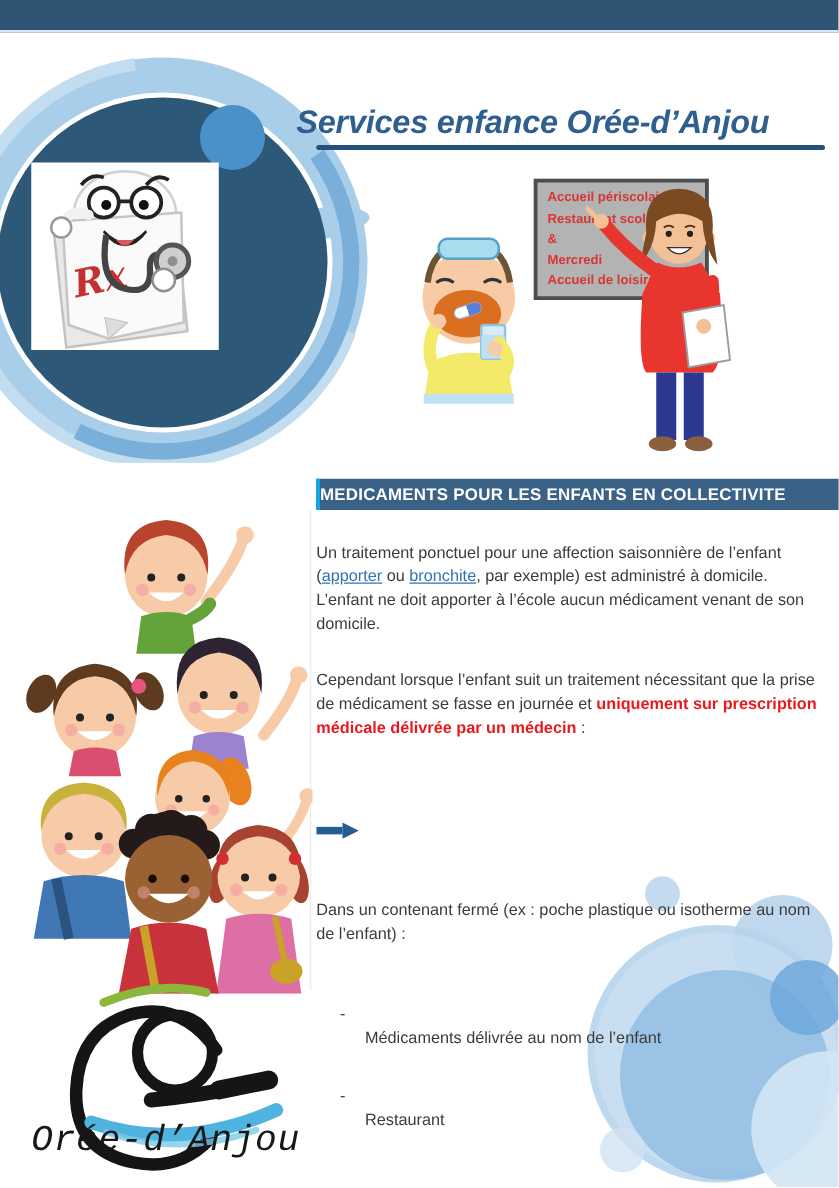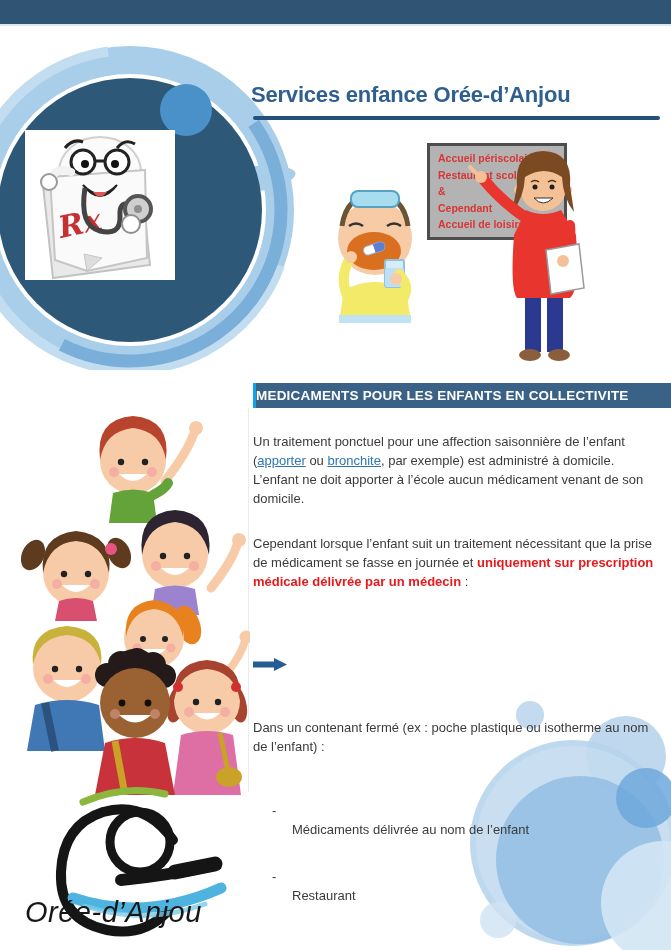--- a/index.html
+++ b/index.html
@@ -10,22 +10,22 @@
   .topbar{position:absolute;left:0;top:0;width:671px;height:24px;background:#2F5474;
           border-bottom:2px solid #D9E7F3;}
 
   
   .paint{position:absolute;left:-52px;top:28px;width:352px;height:342px;}
 
   
   .rx{position:absolute;left:25px;top:130px;width:150px;height:150px;background:#fff;}
 
   
-  .title{position:absolute;left:251px;top:82px;width:412px;font-size:22px;font-weight:bold;
-         color:#2E5F8F;letter-spacing:-0.2px;}
+  .title{position:absolute;left:237px;top:82px;width:412px;font-size:26px;font-weight:bold;
+         color:#2E5F8F;letter-spacing:-0.2px;font-style:italic;}
   .rule{position:absolute;left:253px;top:116px;width:407px;height:4px;background:#24507C;border-radius:3px;}
 
   
   .scene{position:absolute;left:330px;top:140px;width:280px;height:236px;}
   .board{position:absolute;left:97px;top:3px;width:140px;height:97px;background:#B3B3B3;
          border:3px solid #4D4D4D;box-sizing:border-box;padding:4px 2px 0 8px;}
   .board-line{font-size:10.5px;font-weight:bold;color:#D93535;line-height:16.5px;white-space:nowrap;}
   .scene svg{position:absolute;left:0;top:0;}
 
   
@@ -49,21 +49,21 @@
 
   
   .bubbles{position:absolute;left:428px;top:688px;width:243px;height:262px;z-index:1;}
 
   
   .kids{position:absolute;left:15px;top:403px;width:235px;height:392px;}
   .clipart-edge{position:absolute;left:248px;top:408px;width:1px;height:384px;background:#ECECEC;}
 
   
   .logo{position:absolute;left:25px;top:780px;width:215px;height:165px;}
-  .logo-text{position:absolute;left:0px;top:116px;font-family:Liberation Sans, sans-serif;font-style:italic;
+  .logo-text{position:absolute;left:0px;top:116px;font-family:Liberation Mono, monospace;font-style:italic;
              font-size:29px;color:#171717;letter-spacing:0.5px;}
 </style>
 </head>
 <body>
 
 <div class="page">
 
   <div class="topbar"></div>
 
   <svg class="paint" width="352" height="342" viewBox="0 0 352 342">
@@ -101,21 +101,21 @@
   </div>
 
   <div class="title">Services enfance Orée-d’Anjou</div>
   <div class="rule"></div>
 
   <div class="scene">
     <div class="board">
       <div class="board-line">Accueil périscolaire</div>
       <div class="board-line">Restaurant scolaire</div>
       <div class="board-line">&amp;</div>
-      <div class="board-line">Cependant</div>
+      <div class="board-line">Mercredi</div>
       <div class="board-line">Accueil de loisirs</div>
     </div>
     <svg width="280" height="236" viewBox="0 0 280 236">
 
       <g>
         <path d="M14,150 Q45,134 76,150 L81,182 L9,182 Z" fill="#F2EA68"></path>
         <rect x="9" y="175" width="72" height="8" fill="#BFE3F2"></rect>
         <circle cx="45" cy="98" r="37" fill="#F6CBA5"></circle>
         <path d="M12,86 Q16,56 45,53 Q74,56 78,86" stroke="#6B5434" stroke-width="5" fill="none"></path>
         <rect x="21" y="51" width="48" height="16" rx="7" fill="#A8DCEF" stroke="#55A3C4" stroke-width="2"></rect>

